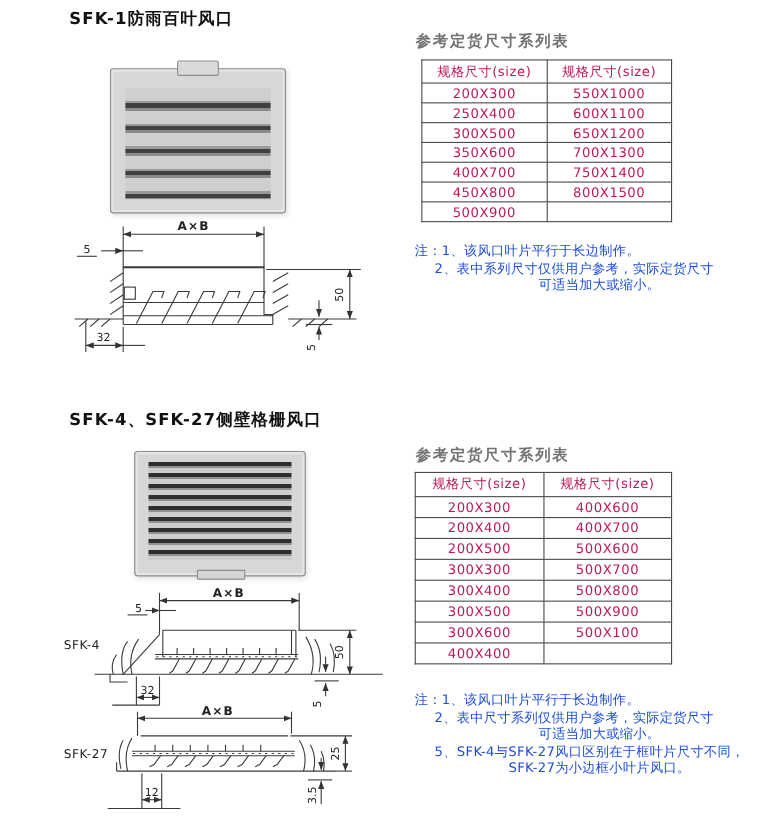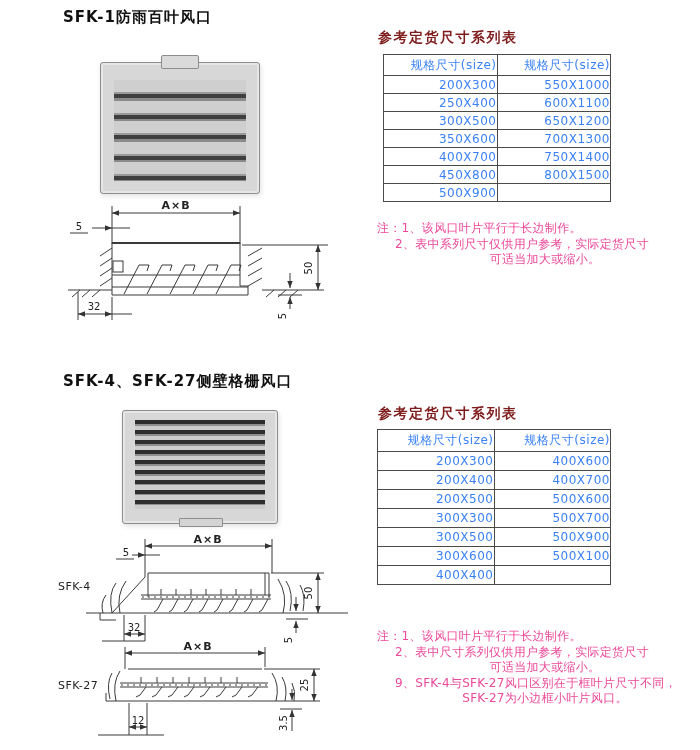--- a/index.html
+++ b/index.html
@@ -1,27 +1,27 @@
 <!DOCTYPE html>
 <html><head>
 <meta charset="utf-8">
 <style>
   html,body{margin:0;padding:0;background:#fff;}
   .page{position:relative;width:700px;height:750px;background:#ffffff;overflow:hidden;
         font-family:"DejaVu Sans","Liberation Sans",sans-serif;color:#1c1c1c;}
   .sec-title{position:absolute;font-size:15px;font-weight:bold;letter-spacing:1px;color:#111;}
-  .tbl-title{position:absolute;font-size:14px;font-weight:bold;letter-spacing:1.5px;color:#7f1d1d;}
+  .tbl-title{position:absolute;font-size:14px;font-weight:bold;letter-spacing:1.5px;color:#737373;}
   table.sizes{position:absolute;border-collapse:collapse;table-layout:fixed;background:#fff;}
-  table.sizes th,table.sizes td{border:1px solid #4a4a4a;text-align:right;vertical-align:middle;
-        font-size:12px;font-weight:normal;color:#3b82f6;padding:0;letter-spacing:0.5px;}
+  table.sizes th,table.sizes td{border:1px solid #4a4a4a;text-align:center;vertical-align:middle;
+        font-size:12px;font-weight:normal;color:#be185d;padding:0;letter-spacing:0.5px;}
   table.t1{left:383px;top:54px;width:228px;}
   table.t1 th{height:20px;} table.t1 td{height:17px;}
   table.t2{left:377px;top:429px;width:234px;}
   table.t2 th{height:21px;} table.t2 td{height:18px;}
-  .notes{position:absolute;width:305px;font-size:12px;line-height:15.5px;color:#ec4899;letter-spacing:0.3px;}
+  .notes{position:absolute;width:305px;font-size:12px;line-height:15.5px;color:#1d4ed8;letter-spacing:0.3px;}
   .n1{left:377px;top:221px;} .n2{left:377px;top:629px;}
   .notes .i1{padding-left:18px;} .notes .i2{padding-left:31px;text-align:center;}
   
   .prod{position:absolute;background:#d7d7d7;border:1px solid #8d8d8d;border-radius:3px;
         box-shadow:inset 0 0 0 2px #e6e6e6, 1px 2px 5px rgba(0,0,0,0.12);}
   .prod1{left:100px;top:62px;width:158px;height:130px;}
   .prod1 .slats{position:absolute;left:13px;right:13px;top:17px;bottom:12px;
         background:repeating-linear-gradient(180deg,#cfcfcf 0 12px,#9a9a9a 12px 14px,#3f3f3f 14px 18px,#8a8a8a 18px 20.5px);}
   .prod-tab{position:absolute;left:60px;top:-8px;width:36px;height:12px;background:#dadada;
         border:1px solid #8d8d8d;border-radius:2px;}
@@ -293,35 +293,39 @@
         </tr>
       <tr>
           <td>200X500</td>
           <td>500X600</td>
         </tr>
       <tr>
           <td>300X300</td>
           <td>500X700</td>
         </tr>
       <tr>
+          <td>300X400</td>
+          <td>500X800</td>
+        </tr>
+      <tr>
           <td>300X500</td>
           <td>500X900</td>
         </tr>
       <tr>
           <td>300X600</td>
           <td>500X100</td>
         </tr>
       <tr>
           <td>400X400</td>
           <td></td>
         </tr>
     </tbody>
   </table>
 
   <div class="notes n2">
     <div>注：1、该风口叶片平行于长边制作。</div>
     <div class="i1">2、表中尺寸系列仅供用户参考，实际定货尺寸</div>
     <div class="i2">可适当加大或缩小。</div>
-    <div class="i1">9、SFK-4与SFK-27风口区别在于框叶片尺寸不同，</div>
+    <div class="i1">5、SFK-4与SFK-27风口区别在于框叶片尺寸不同，</div>
     <div class="i2">SFK-27为小边框小叶片风口。</div>
   </div>
 
 </div>
 
 </body></html>

